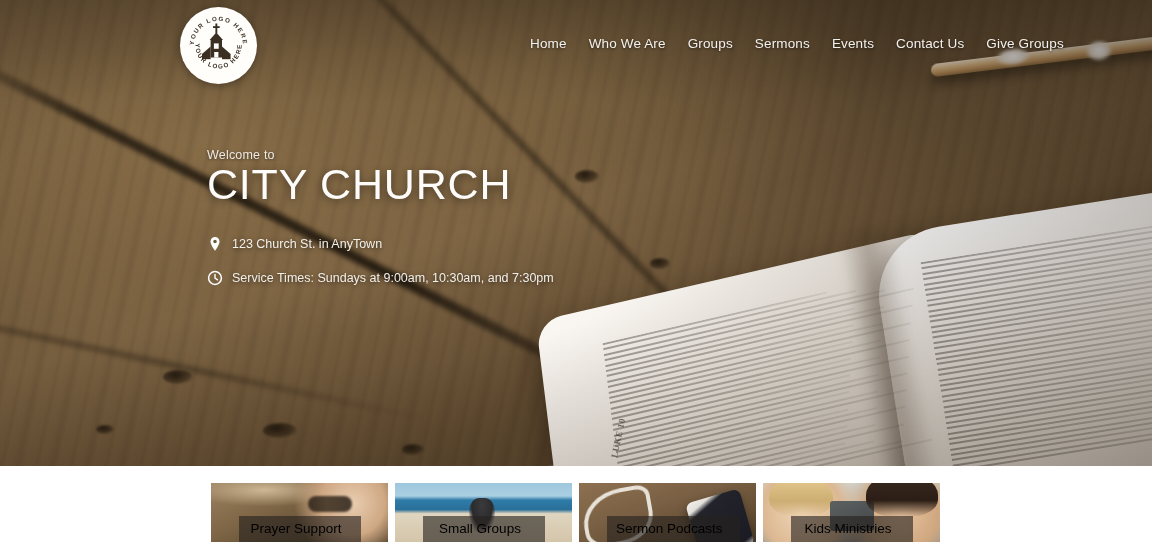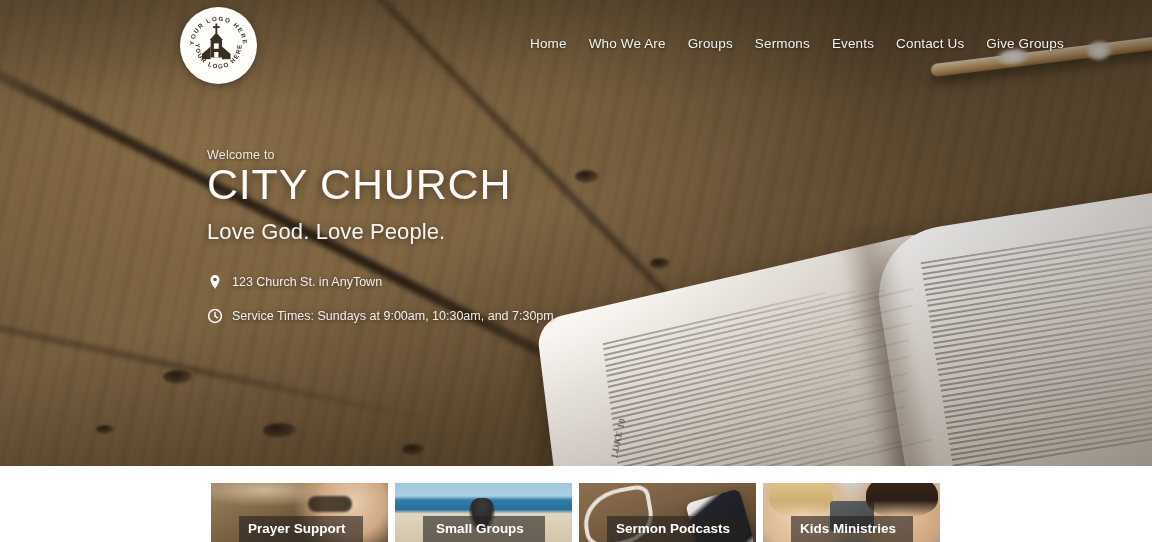--- a/index.html
+++ b/index.html
@@ -216,25 +216,24 @@
     width: 177px; height: 59px;
     overflow: hidden;
     background: #8a7254;
   }
   .card .photo { position: absolute; inset: 0; }
   .card .label {
     position: absolute; left: 28px; bottom: 0;
     min-width: 122px;
     padding: 5px 17px 6px 9px;
     background: rgba(38,34,30,.62);
-    color: #ffffff;
+    color: #000000;
     font-size: 13.5px;
     white-space: nowrap;
     text-align: center;
-    font-weight: bold;
   }
 
   
   .p-prayer {
     background:
       radial-gradient(circle at 80% 34%, #e9cdb0 0%, #cfa884 22%, rgba(207,168,132,0) 40%),
       radial-gradient(ellipse 60% 40% at 30% 12%, #cdb794 0%, rgba(205,183,148,0) 70%),
       linear-gradient(155deg, #9c8160 0%, #7d6545 38%, #5c4a31 72%, #43351f 100%);
   }
   .p-prayer::after {
@@ -459,21 +458,20 @@
       <a href="#">Groups</a>
       <a href="#">Sermons</a>
       <a href="#">Events</a>
       <a href="#">Contact Us</a>
       <a href="#">Give Groups</a>
     </nav>
 
     <div class="hero-copy">
       <div class="welcome">Welcome to</div>
       <h1 class="title">CITY CHURCH</h1>
-      <div class="tagline">Love God. Love People.</div>
 
       <div class="info-row first">
         <span class="ico">
           <svg viewBox="0 0 16 16" aria-hidden="true">
             <path d="M8 1.1c-2.5 0-4.5 2-4.5 4.5 0 3.3 4.5 9.3 4.5 9.3s4.5-6 4.5-9.3C12.5 3.1 10.5 1.1 8 1.1z" fill="#ffffff"></path>
             <circle cx="8" cy="5.6" r="1.75" fill="#6f5739"></circle>
           </svg>
         </span>
         <span>123 Church St. in AnyTown</span>
       </div>

